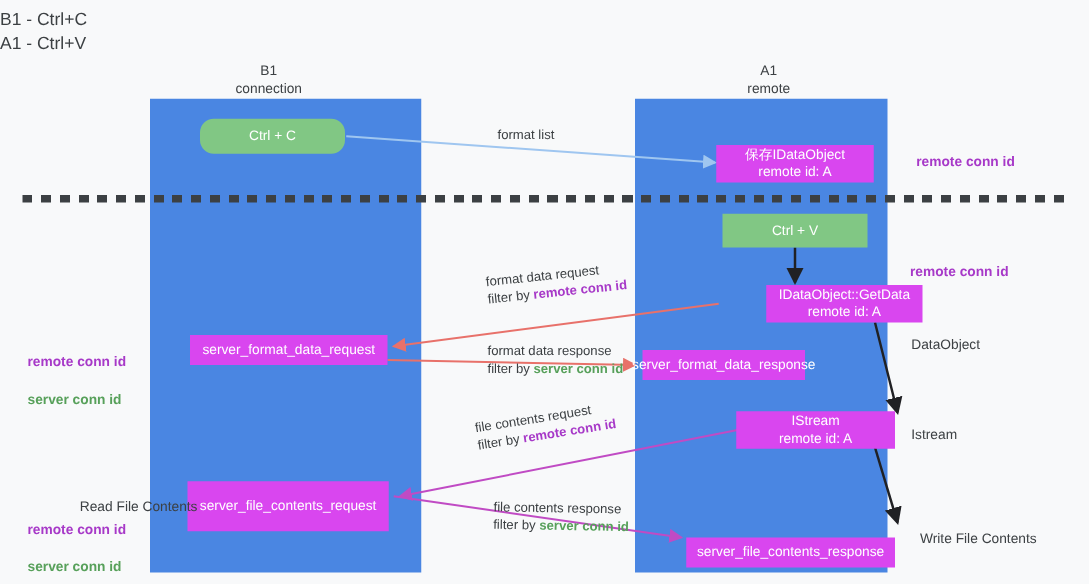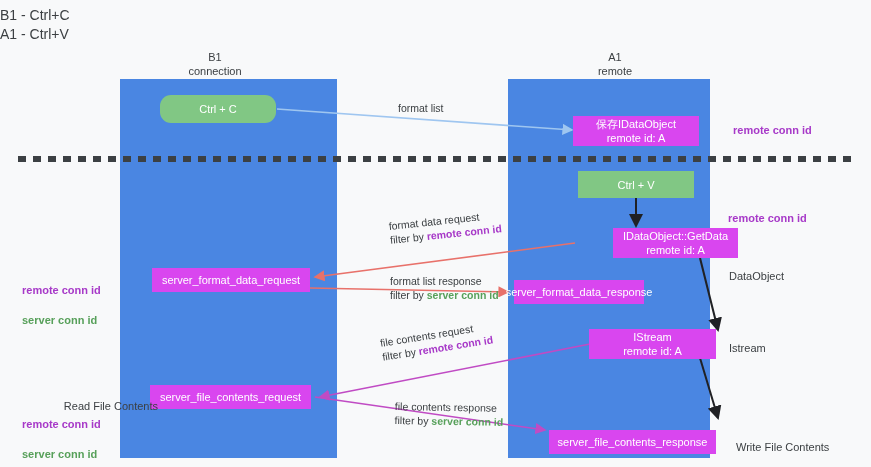--- a/index.html
+++ b/index.html
@@ -114,35 +114,35 @@
 <div class="node orange" style="left:574px; top:228px; width:125px; height:30px;margin-left:39px;">IDataObject::GetData
 remote id: A</div>
 
 <div class="node orange" style="left:152px; top:268px; width:158px; height:24px;">server_format_data_request</div>
 
 <div class="node orange" style="left:514px; top:280px; width:130px; height:24px;">server_format_data_response</div>
 
 <div class="node orange" style="left:589px; top:329px; width:127px; height:30px;">IStream
 remote id: A</div>
 
-<div class="node orange" style="left:150px; top:385px; width:161px; height:24px;">server_file_contents_request</div>
+<div class="node orange" style="left:150px; top:385px; width:161px; height:40px;">server_file_contents_request</div>
 
 <div class="node orange" style="left:549px; top:418px; width:167px; height:24px;margin-top:12px;">server_file_contents_response</div>
 
 <div class="edge-label" style="left:398px; top:101px;">
   <span class="row">format list</span>
 </div>
 
 <div class="edge-label" style="left:388px; top:219px; transform:rotate(-6deg); transform-origin:left top;">
   <span class="row">format data request</span>
   <span class="row"><span>filter by </span><span class="hl-p">remote conn id</span></span>
 </div>
 
 <div class="edge-label" style="left:390px; top:274px;">
-  <span class="row">format list response</span>
+  <span class="row">format data response</span>
   <span class="row"><span>filter by </span><span class="hl-g">server conn id</span></span>
 </div>
 
 <div class="edge-label" style="left:379px; top:336px; transform:rotate(-9deg); transform-origin:left top;">
   <span class="row">file contents request</span>
   <span class="row"><span>filter by </span><span class="hl-p">remote conn id</span></span>
 </div>
 
 <div class="edge-label" style="left:395px; top:399px; transform:rotate(1deg); transform-origin:left top;">
   <span class="row">file contents response</span>
@@ -163,13 +163,13 @@
 </div>
 
 <div class="side-label purple" style="left:733px; top:123px;">remote conn id</div>
 
 <div class="side-label purple" style="left:728px; top:211px;">remote conn id</div>
 
 <div class="side-label" style="left:729px; top:236px;margin-top:33px;">DataObject</div>
 
 <div class="side-label" style="left:729px; top:341px;">Istream</div>
 
-<div class="side-label" style="left:736px; top:424px;margin-top:16px;">Write File Contents</div>
+<div class="side-label" style="left:736px; top:424px;">Write File Contents</div>
 
 </body></html>

